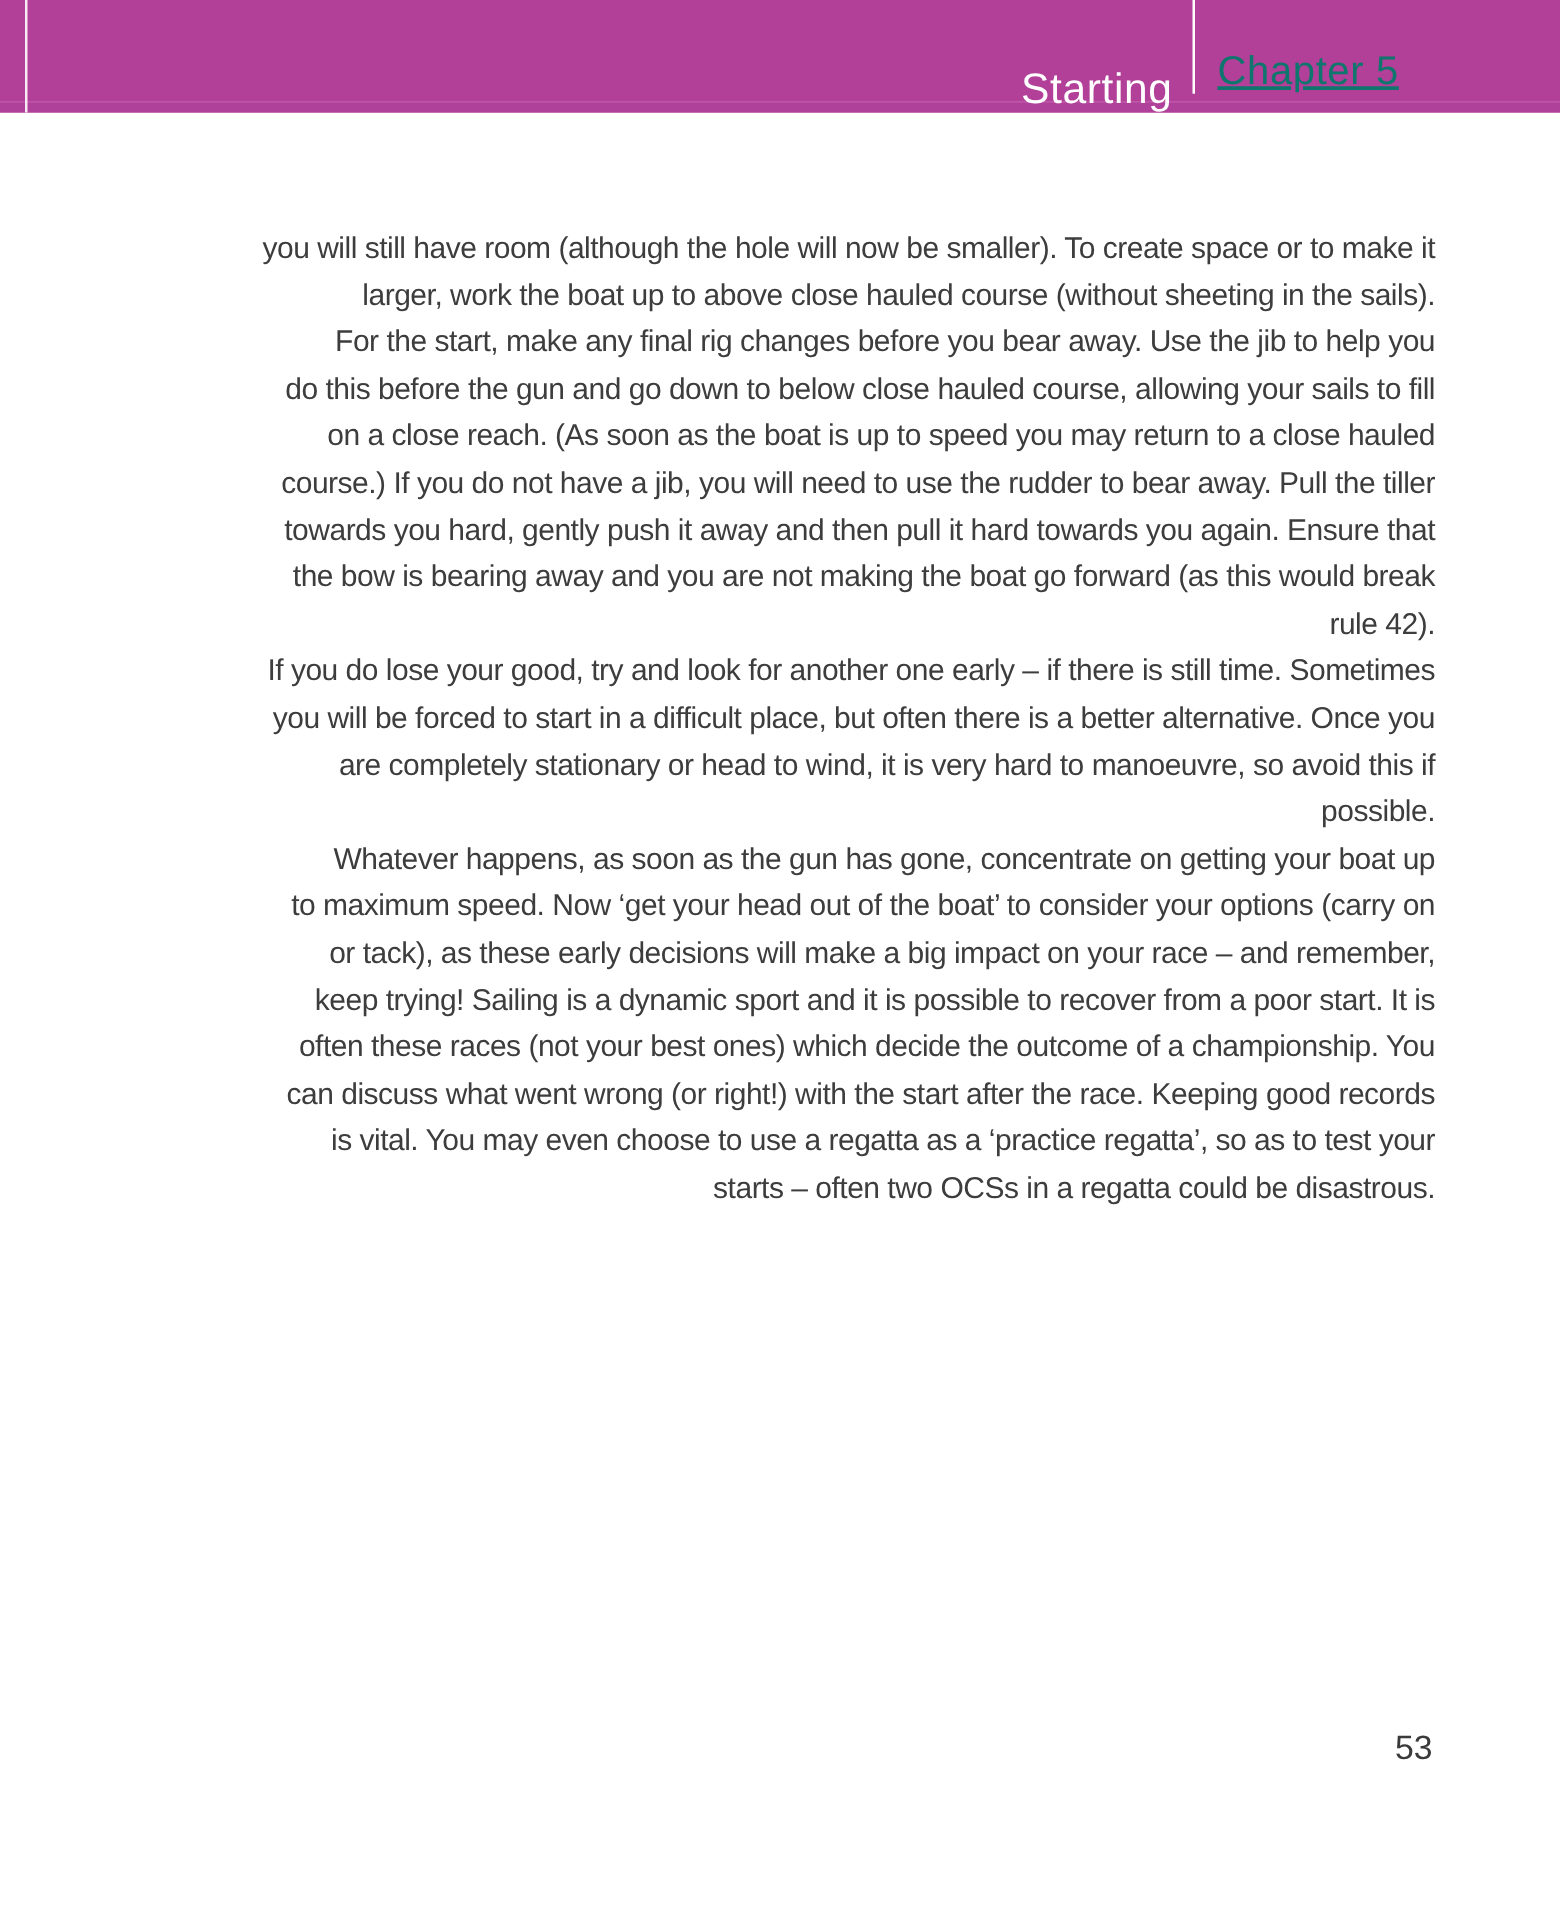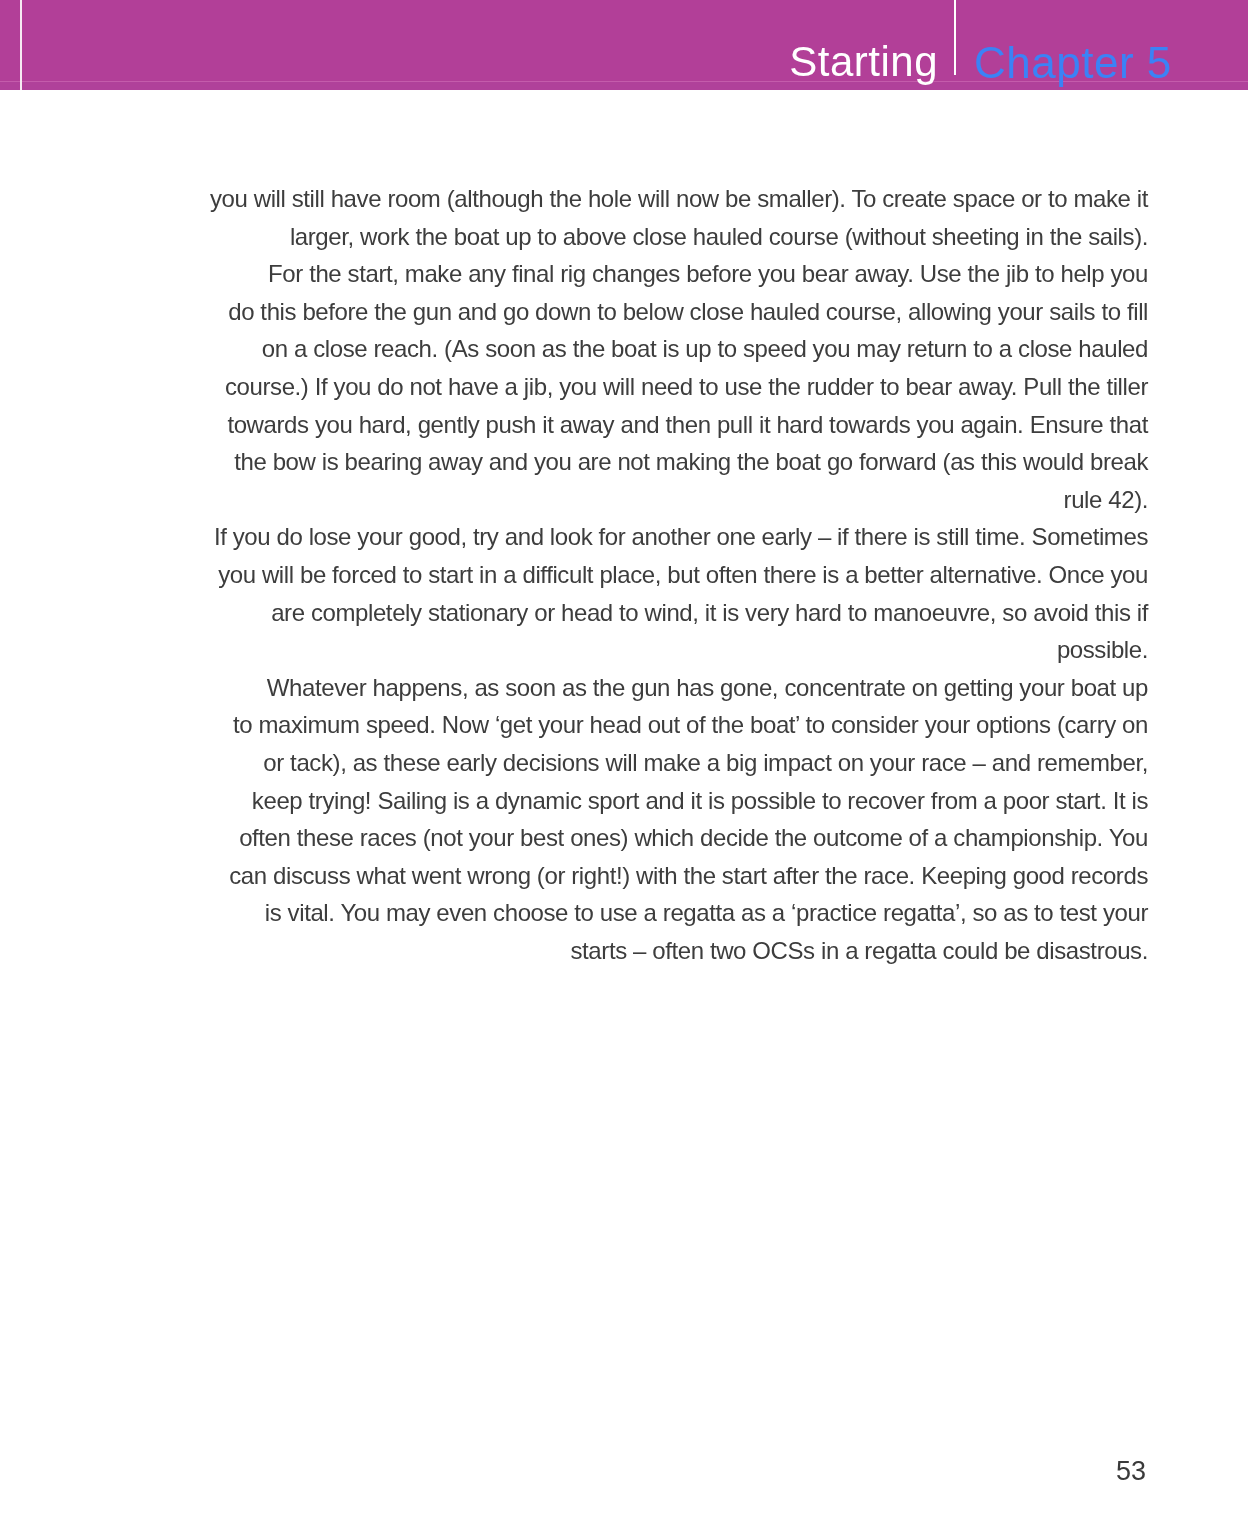--- a/index.html
+++ b/index.html
@@ -44,37 +44,38 @@
   .header-divider {
     position: absolute;
     top: 0;
     left: 954px;
     width: 2px;
     height: 75px;
     background: #ffffff;
   }
   .section-label {
     position: absolute;
-    top: 38px;
+    top: 52px;
     right: 310px;
     color: #ffffff;
-    font-size: 42px;
+    font-size: 34px;
     font-weight: 300;
     letter-spacing: 0.5px;
     white-space: nowrap;
   }
   .chapter-label {
     position: absolute;
     top: 38px;
     left: 974px;
-    color: #3b82f6;
-    font-size: 44px;
+    color: #0f766e;
+    font-size: 32px;
     font-weight: 300;
     letter-spacing: 0.5px;
     white-space: nowrap;
+    text-decoration: underline;
   }
 
   
   .page-body {
     position: absolute;
     left: 192px;
     top: 180px;
     width: 956px;
     color: #3d3d3d;
     font-size: 24px;
@@ -99,21 +100,21 @@
     padding-top: 39px;
     padding-bottom: 23px;
     line-height: 30px;
     letter-spacing: 0;
   }
 
   
   .page-number {
     position: absolute;
     left: 1116px;
-    top: 1456px;
+    top: 1383px;
     color: #3a3a3a;
     font-size: 27px;
     font-weight: 300;
   }
 </style>
 </head>
 <body>
 
 <div class="header-bar">
   <div class="bar-bottom-strip"></div>

